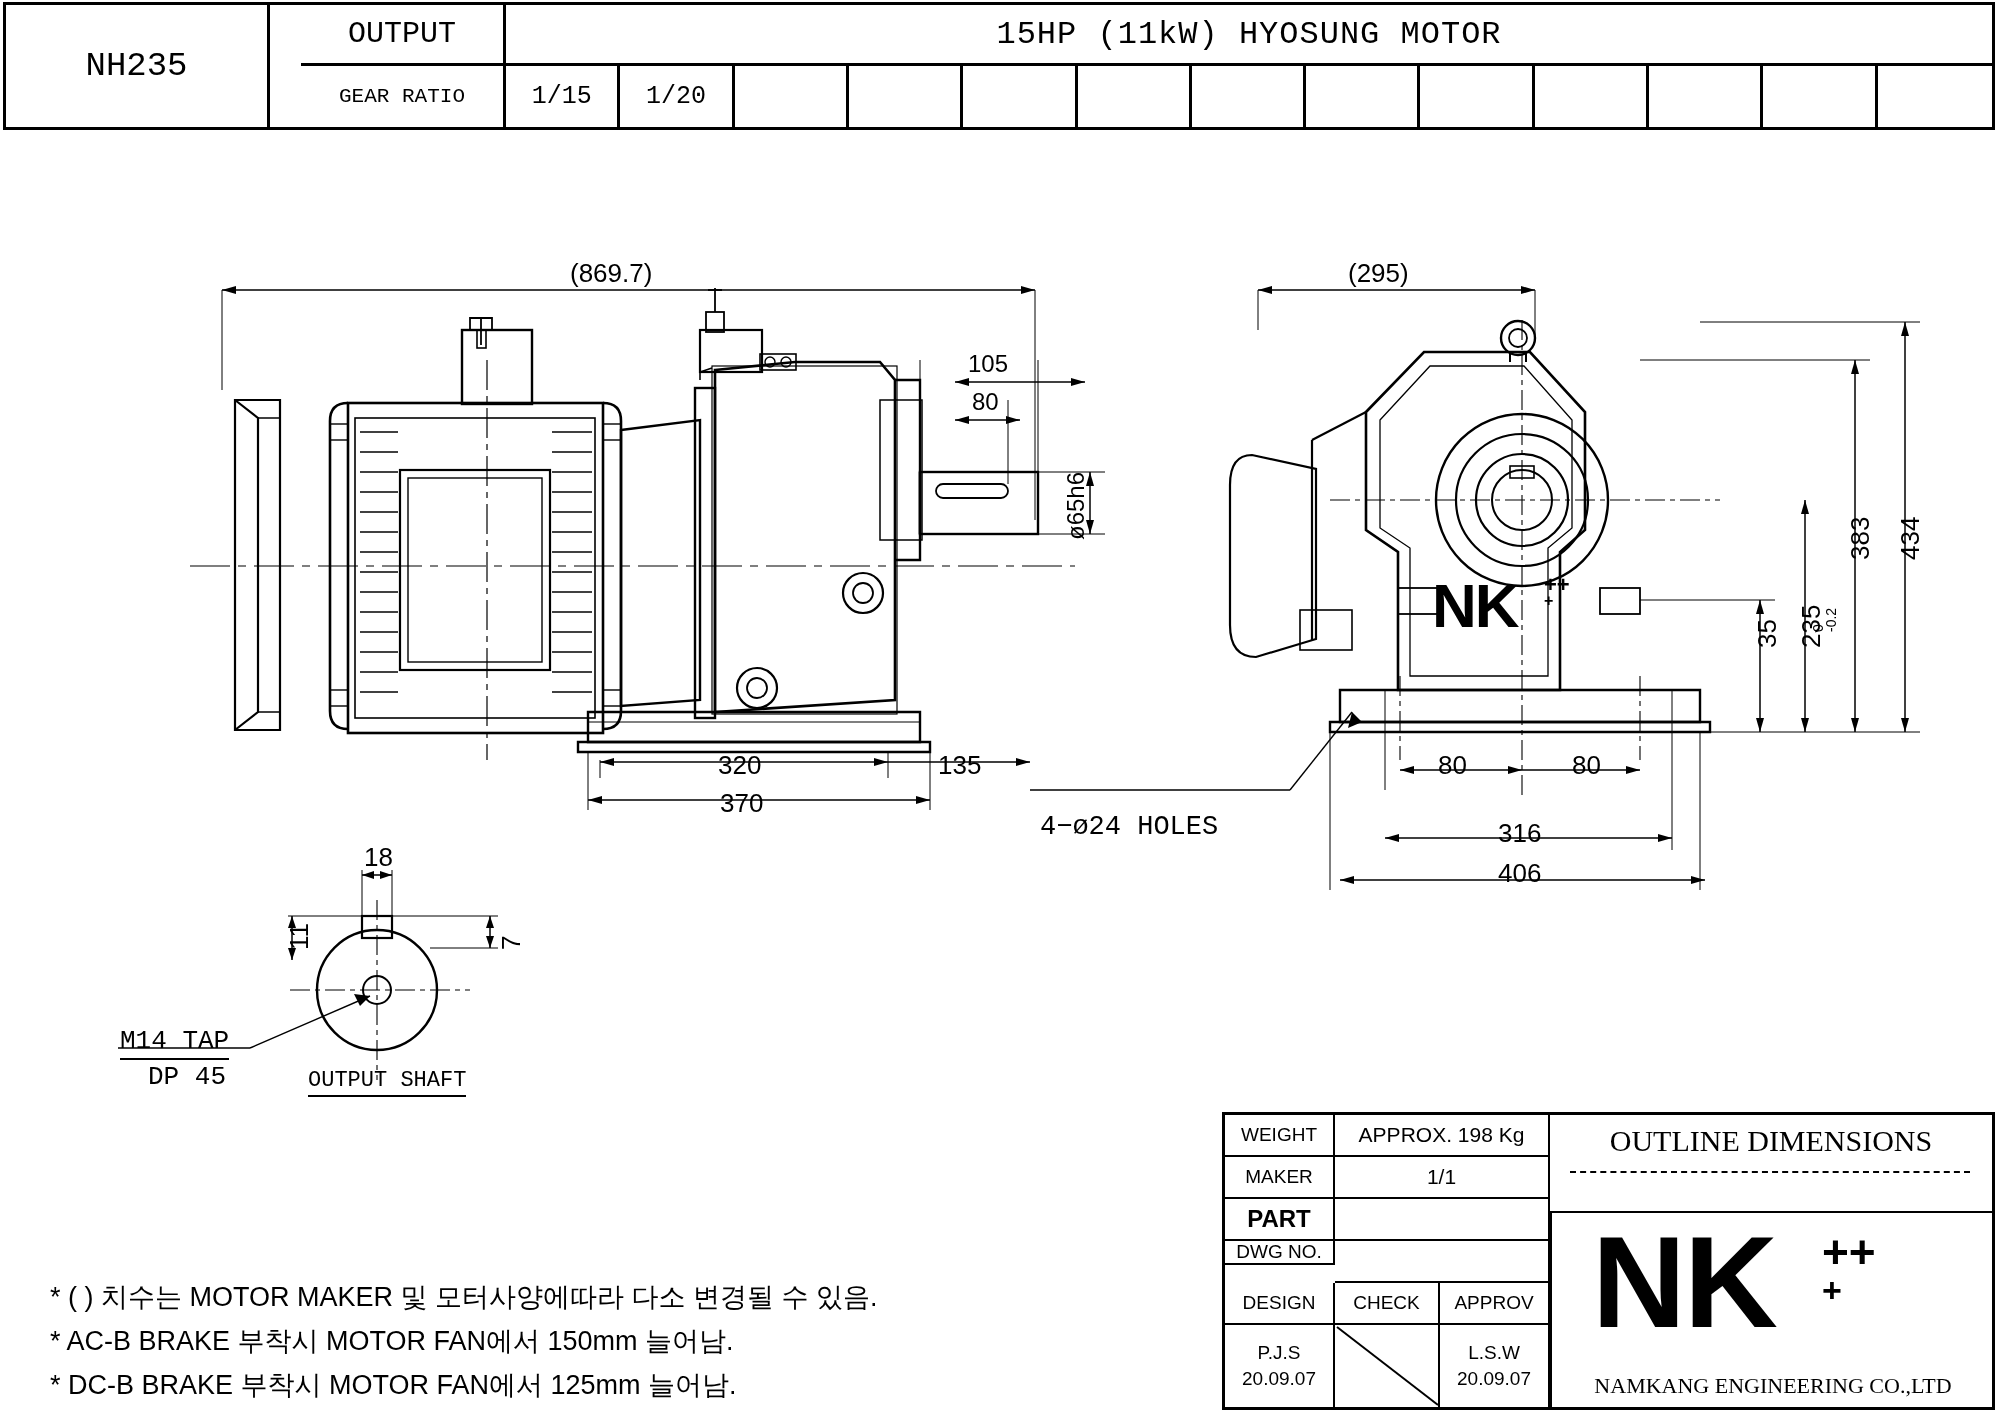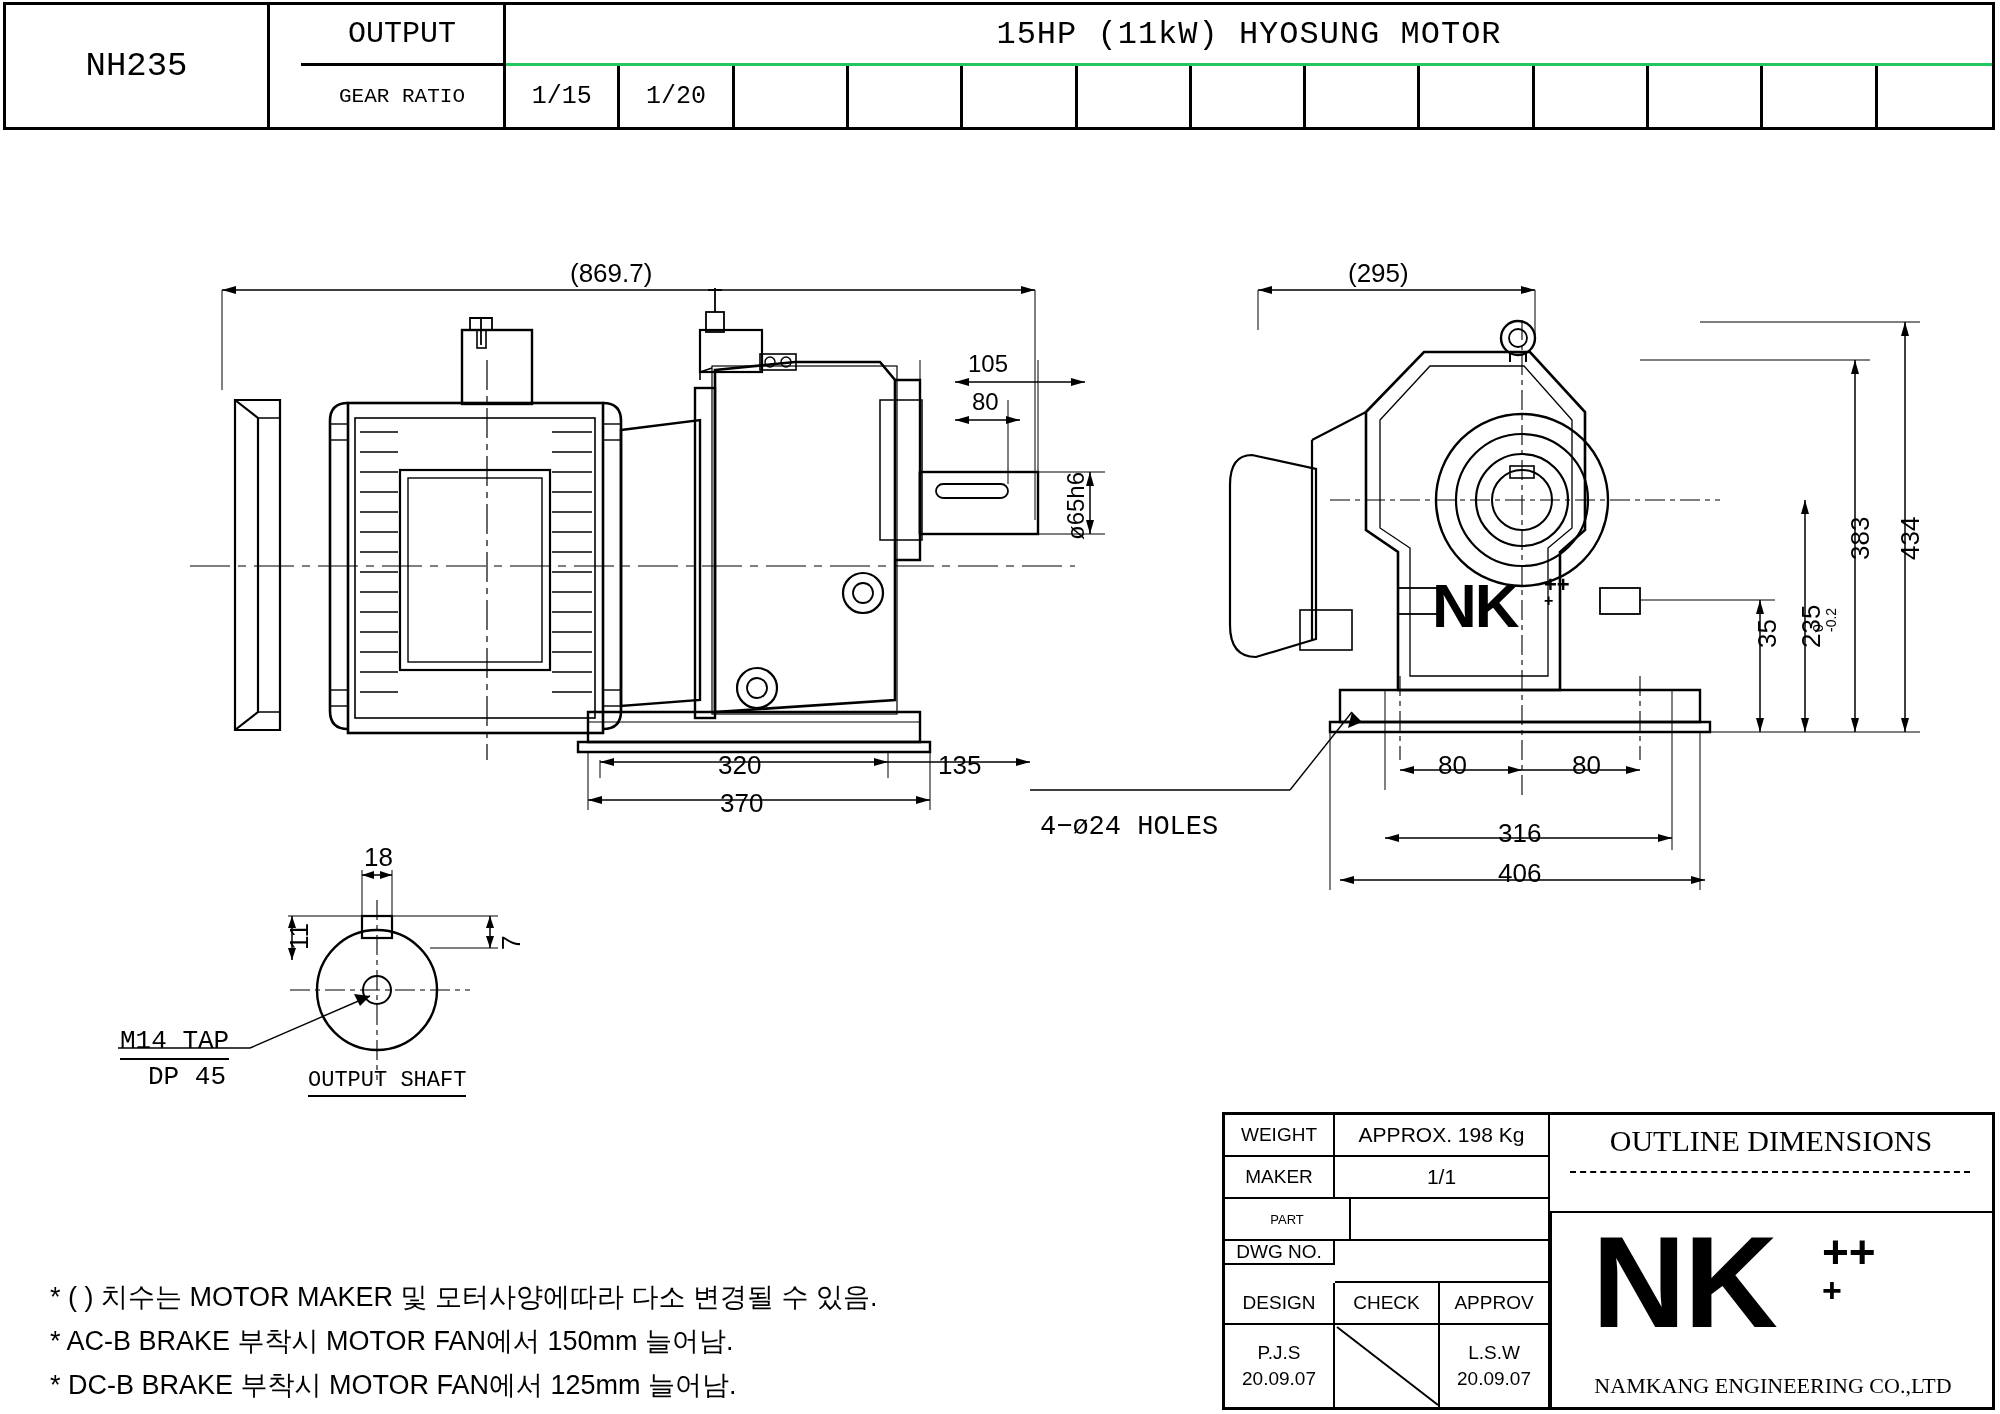--- a/index.html
+++ b/index.html
@@ -30,21 +30,21 @@
   <div id="hdr">
 
     <div class="cell ctr" style="left:0;top:0;width:264px;height:122px;border-right:3px solid #000;">
       <span class="mono" style="font-size:34px;">NH235</span>
     </div>
 
     <div class="cell ctr" style="left:295px;top:0;width:205px;height:61px;border-bottom:3px solid #000;">
       <span class="mono" style="font-size:30px;">OUTPUT</span>
     </div>
 
-    <div class="cell ctr" style="left:500px;top:0;width:1486px;height:61px;border-right:none;border-bottom:3px solid #22c55e;">
+    <div class="cell ctr" style="left:500px;top:0;width:1486px;height:61px;border-right:none;border-bottom:3px solid #000000;">
       <span class="mono" style="font-size:32px;letter-spacing:1px;">15HP (11kW) HYOSUNG MOTOR</span>
     </div>
 
     <div class="cell ctr" style="left:295px;top:61px;width:205px;height:61px;">
       <span class="mono" style="font-size:21px;">GEAR RATIO</span>
     </div>
 
     <div id="gearcells" style="position:absolute;left:500px;top:61px;width:1486px;height:61px;">
         <div class="ctr" style="position: absolute; left: 0px; top: 0px; width: 114.308px; height: 61px; box-sizing: border-box; border-right: 3px solid rgb(0, 0, 0);">
           <span class="mono" style="font-size: 25px;">1/15</span>
@@ -365,21 +365,21 @@
   </div>
 
   <div id="tb">
 
     <div class="tbcell br bb" style="left:0;top:0;width:110px;height:42px;font-size:19px;">WEIGHT</div>
     <div class="tbcell br bb" style="left:110px;top:0;width:215px;height:42px;font-size:21px;">APPROX. 198 Kg</div>
 
     <div class="tbcell br bb" style="left:0;top:42px;width:110px;height:42px;font-size:19px;">MAKER</div>
     <div class="tbcell br bb" style="left:110px;top:42px;width:215px;height:42px;font-size:21px;">1/1</div>
 
-    <div class="tbcell br bb" style="left:0;top:84px;width:126px;height:42px;font-size:13px;">PART</div>
+    <div class="tbcell br bb" style="left:0;top:84px;width:110px;height:42px;font-size:24px;font-weight:bold;">PART</div>
     <div class="tbcell br bb" style="left:110px;top:84px;width:215px;height:42px;font-size:21px;"></div>
 
     <div class="tbcell br bb" style="left:0;top:126px;width:110px;height:24px;font-size:19px;">DWG NO.</div>
     <div class="tbcell br bb" style="left:110px;top:126px;width:215px;height:42px;font-size:21px;"></div>
 
     <div class="tbcell br bb" style="left:0;top:168px;width:110px;height:42px;font-size:19px;">DESIGN</div>
     <div class="tbcell br bb" style="left:110px;top:168px;width:105px;height:42px;font-size:19px;">CHECK</div>
     <div class="tbcell br bb" style="left:215px;top:168px;width:110px;height:42px;font-size:19px;">APPROV</div>
 
     <div class="tbcell br" style="left:0;top:210px;width:110px;height:82px;flex-direction:column;font-size:19px;line-height:26px;">

